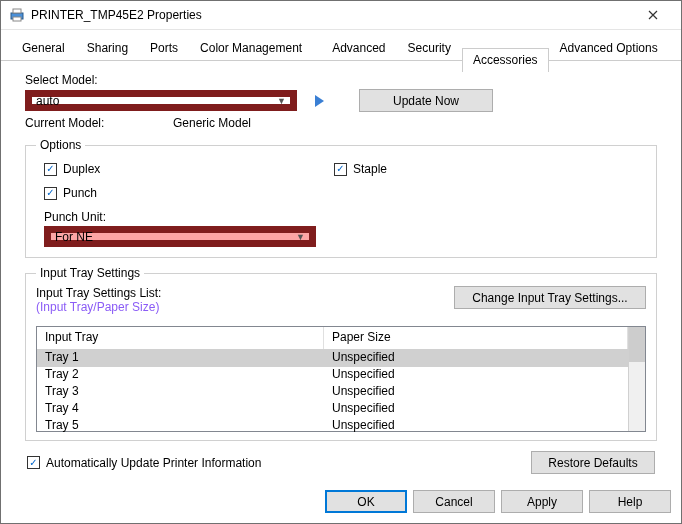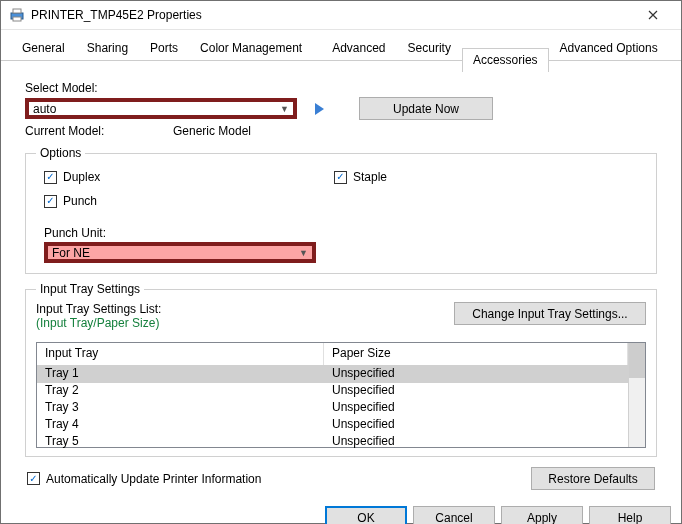--- a/index.html
+++ b/index.html
@@ -7,22 +7,22 @@
 .window { width: 682px; height: 524px; border: 1px solid #707070; background: #fff; display: flex; flex-direction: column; }
 .titlebar { height: 30px; display: flex; align-items: center; padding: 0 8px; border-bottom: 1px solid #e5e5e5; }
 .titlebar .icon { width: 16px; height: 16px; margin-right: 6px; }
 .titlebar .title { flex: 1; font-size: 12px; }
 .titlebar .close { width: 40px; height: 28px; display: flex; align-items: center; justify-content: center; font-size: 14px; }
 .tabs { display: flex; padding: 6px 10px 0 10px; border-bottom: 1px solid #ccc; gap: 0; }
 .tab { padding: 4px 10px 5px; border: 1px solid transparent; border-bottom: none; cursor: default; position: relative; }
 .tab.active { border-color: #ccc; background: #fff; top: 12px; }
 .content { padding: 12px 24px 8px; flex: 1; }
 .row { display: flex; align-items: center; gap: 8px; }
-.label { margin-bottom: 2px; margin-top: 8px; }
-select, .combo { border: 4px solid #7f1d1d; background: #fff; height: 21px; padding: 1px 4px; font-size: 12px; }
+.label { margin-bottom: 2px; }
+select, .combo { border: 7px solid #7f1d1d; background: #fff; height: 21px; padding: 1px 4px; font-size: 12px; }
 .combo { display: flex; align-items: center; justify-content: space-between; }
 .combo .arrow { font-size: 9px; color: #555; }
 .play { width: 0; height: 0; border-left: 9px solid #3a7fd4; border-top: 6px solid transparent; border-bottom: 6px solid transparent; margin-left: 10px; }
 .btn { border: 1px solid #adadad; background: #e1e1e1; height: 23px; padding: 0 14px; display: inline-flex; align-items: center; justify-content: center; cursor: default; }
 .btn.default { border-color: #0078d7; box-shadow: inset 0 0 0 1px #0078d7; }
 fieldset { border: 1px solid #d0d0d0; margin: 8px 0 0 0; padding: 6px 10px 10px; }
 legend { padding: 0 4px; }
 .check { display: flex; align-items: center; gap: 6px; }
 .checkbox { width: 13px; height: 13px; border: 1px solid #333; display: inline-flex; align-items: center; justify-content: center; font-size: 10px; color: #0066cc; line-height: 1; }
 .table-wrap { border: 1px solid #828790; margin-top: 12px; position: relative; height: 106px; display: flex; }
@@ -35,21 +35,21 @@
 .tr { display: flex; height: 17px; }
 .tr.sel { background: #d0d0d0; }
 .td { padding: 0 8px; white-space: nowrap; overflow: hidden; }
 .td1 { width: 287px; }
 .td2 { flex: 1; }
 .scroll { width: 17px; background: #f0f0f0; border-left: 1px solid #d0d0d0; position: relative; }
 .thumb { position: absolute; top: 0; left: 0; right: 0; height: 35px; background: #cdcdcd; }
 .footer { padding: 8px 10px 10px; border: none; display: flex; justify-content: flex-end; gap: 6px; }
 .footer .btn { min-width: 82px; }
 .bottomrow { display: flex; align-items: center; justify-content: space-between; margin-top: 10px; padding: 0 2px; }
-.subtext { color: #15803d; }
+.subtext { color: #8b5cf6; }
 </style>
 </head>
 <body>
 
 <div class="window">
   <div class="titlebar">
     <span class="icon">
       <svg width="16" height="16" viewBox="0 0 16 16">
           <rect x="2" y="6" width="12" height="6" fill="#4a90d9" stroke="#2a5a8a"></rect>
           <rect x="4" y="2" width="8" height="4" fill="#fff" stroke="#888"></rect>

